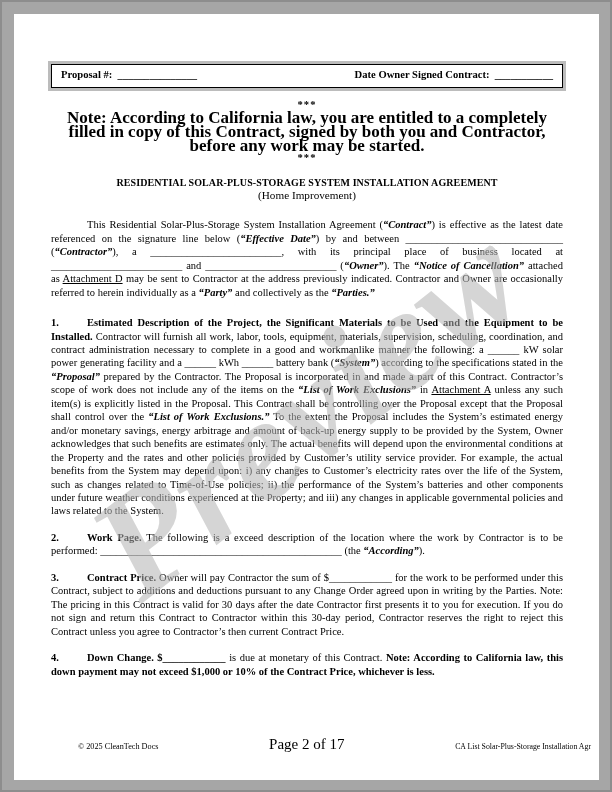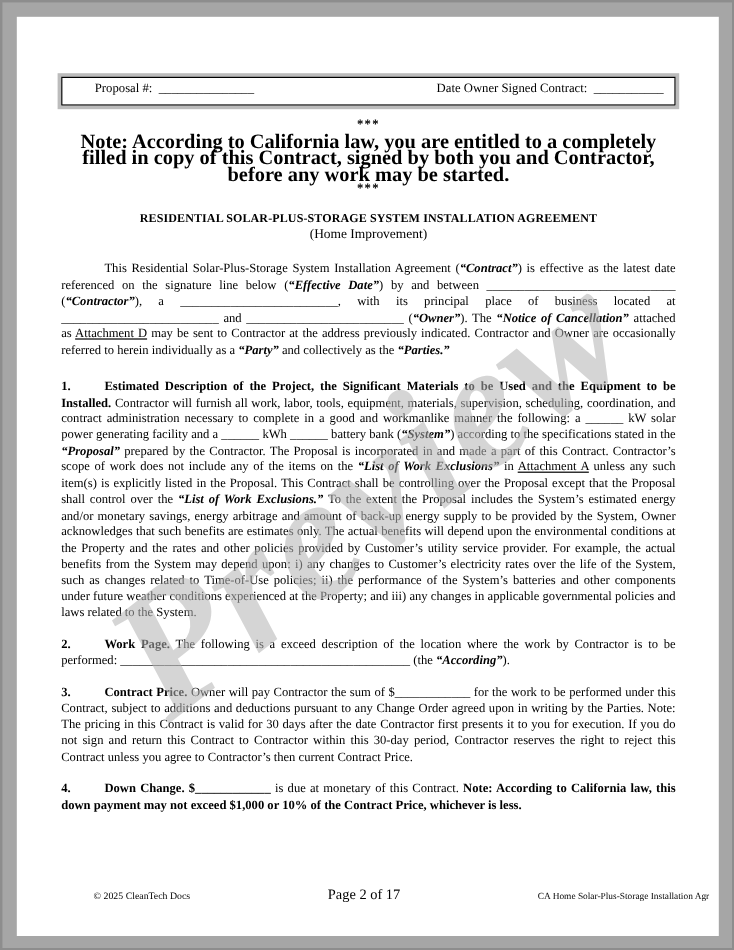--- a/index.html
+++ b/index.html
@@ -1,34 +1,34 @@
 <!DOCTYPE html>
 <html><head>
 <meta charset="utf-8">
 <style>
   html,body{margin:0;padding:0;}
   body{width:612px;height:792px;font-family:"Liberation Serif",serif;}
   .frame{position:relative;width:612px;height:792px;background:#a6a6a6;border:2px solid #8d8d8d;box-sizing:border-box;overflow:hidden;}
   .page{position:absolute;left:12px;top:12px;width:585px;height:766px;background:#ffffff;box-sizing:border-box;padding:50px 36px 0 37px;overflow:hidden;}
   .watermark{position:absolute;left:-62px;top:312px;width:710px;text-align:center;transform:rotate(-38deg);font-size:148px;font-style:italic;font-weight:bold;letter-spacing:2px;color:rgba(178,178,178,0.55);z-index:5;pointer-events:none;white-space:nowrap;}
-  .pbox{display:flex;justify-content:space-between;align-items:baseline;border:1.5px solid #000;box-shadow:0 0 0 3px #bcbcbc;padding:4px 9px 7px 27px;font-size:10.6px;font-weight:normal;}
+  .pbox{display:flex;justify-content:space-between;align-items:baseline;border:1.5px solid #000;box-shadow:0 0 0 3px #bcbcbc;padding:4px 9px 7px 9px;font-size:10.6px;font-weight:bold;}
   .stars{text-align:center;font-weight:bold;font-size:10.6px;margin-top:11px;letter-spacing:1px;}
   .note{max-width:482px;margin:1px auto 0;text-align:center;font-weight:bold;font-size:17px;line-height:13.8px;}
   .title{margin:14px 0 0;text-align:center;font-weight:bold;font-size:10px;letter-spacing:0.1px;}
   .subtitle{text-align:center;font-weight:normal;font-size:11.2px;margin-top:1px;}
   .bodytext{font-size:10.5px;line-height:13.45px;text-align:justify;color:#000;}
   p.intro{margin:17px 0 17px;text-indent:36px;}
   p.sec{margin:13px 0 0;}
   .num{display:inline-block;width:36px;font-weight:bold;text-indent:0;}
   .r-b{font-weight:bold;}
   .r-bi{font-weight:bold;font-style:italic;}
   .r-u{text-decoration:underline;}
   .footer{position:absolute;left:37px;right:8px;bottom:27px;display:flex;justify-content:space-between;align-items:baseline;margin-left:27px;}
   .footer .f-left{font-size:8.2px;}
-  .footer .f-center{font-size:12px;}
+  .footer .f-center{font-size:15px;}
   .footer .f-right{font-size:7.8px;}
 </style>
 </head>
 <body>
 
 <div class="frame">
   <div class="page">
 
     <div class="watermark">Preview</div>
 
@@ -52,17 +52,17 @@
   <p class="sec bodytext"><span class="num">2.</span><span class="sec-body"><span class="r-b">Work Page.</span><span>  The following is a exceed description of the location where the work by Contractor is to be performed: ______________________________________________ (the </span><span class="r-bi">“According”</span><span>).</span></span></p>
 
   <p class="sec bodytext"><span class="num">3.</span><span class="sec-body"><span class="r-b">Contract Price.</span><span>  Owner will pay Contractor the sum of $____________ for the work to be performed under this Contract, subject to additions and deductions pursuant to any Change Order agreed upon in writing by the Parties.  Note: The pricing in this Contract is valid for 30 days after the date Contractor first presents it to you for execution.  If you do not sign and return this Contract to Contractor within this 30-day period, Contractor reserves the right to reject this Contract unless you agree to Contractor’s then current Contract Price.</span></span></p>
 
   <p class="sec bodytext"><span class="num">4.</span><span class="sec-body"><span class="r-b">Down Change.  $____________</span><span> is due at monetary of this Contract.  </span><span class="r-b">Note: According to California law, this down payment may not exceed $1,000 or 10% of the Contract Price, whichever is less.</span></span></p>
 </div>
 
     <div class="footer">
       <span class="f-left">© 2025 CleanTech Docs</span>
       <span class="f-center">Page 2 of 17</span>
-      <span class="f-right">CA Home Solar-Plus-Storage Installation Agr</span>
+      <span class="f-right">CA List Solar-Plus-Storage Installation Agr</span>
     </div>
 
   </div>
 </div>
 
 </body></html>

